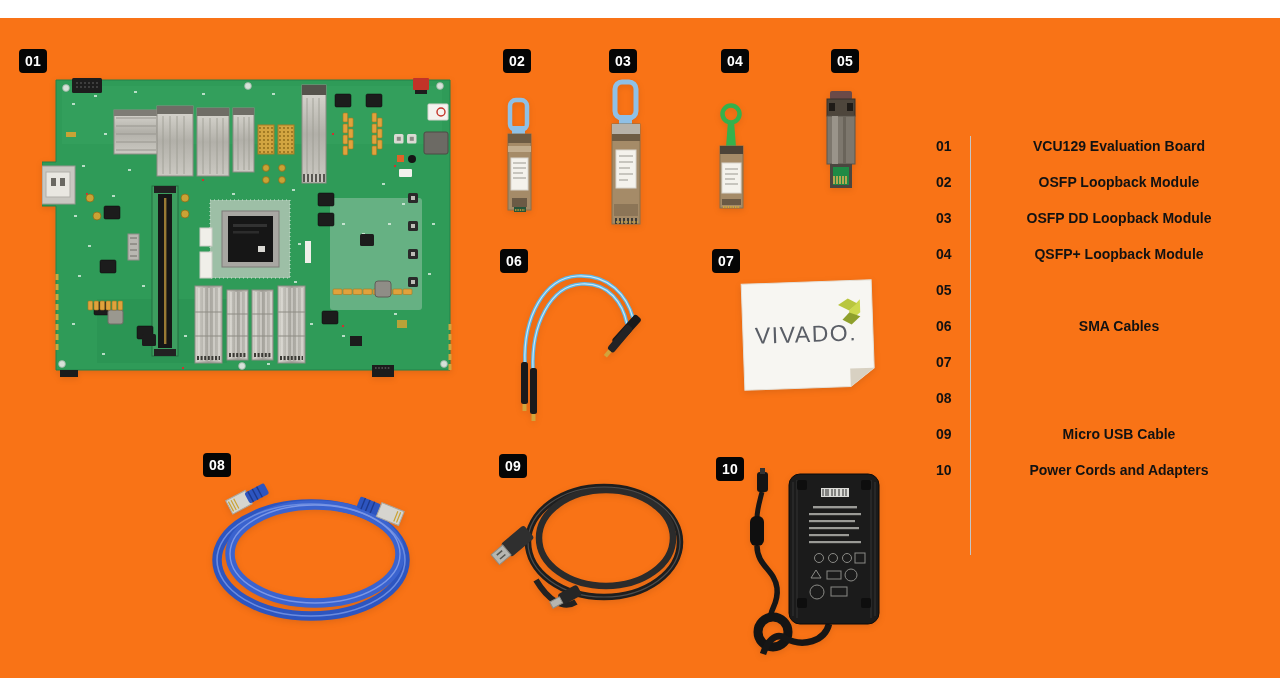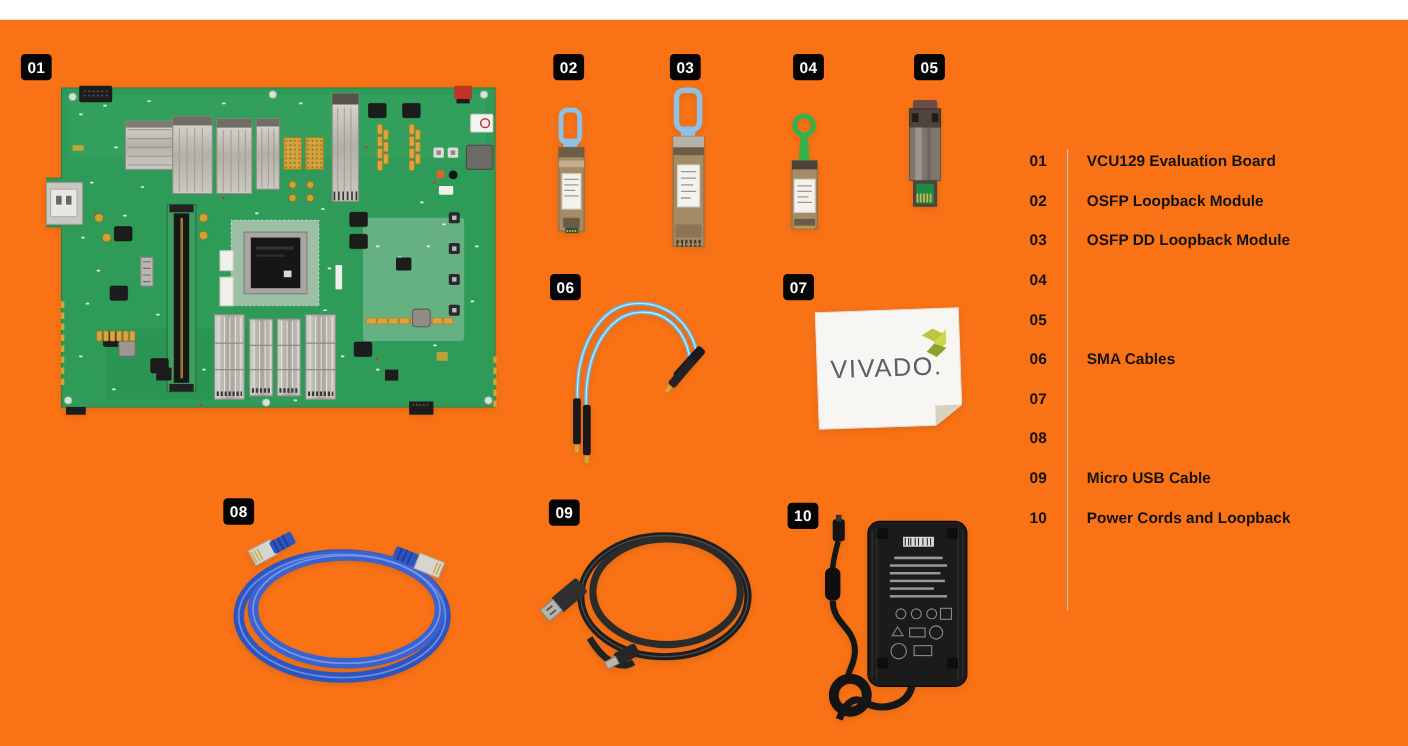--- a/index.html
+++ b/index.html
@@ -5,21 +5,21 @@
   html,body{margin:0;padding:0;background:#fff;}
   .canvas{position:relative;width:1280px;height:678px;background:#f97316;overflow:hidden;
           font-family:"Liberation Sans",sans-serif;margin-top:18px;}
   .tag{position:absolute;width:28px;height:24px;background:#050505;border-radius:4px;
        color:#fff;display:flex;align-items:center;justify-content:center;
        font-size:14px;font-weight:700;letter-spacing:.3px;}
   .photo{position:absolute;filter:drop-shadow(0 2px 3px rgba(0,0,0,.10));}
   .legend{position:absolute;left:936px;top:118px;width:330px;color:#121212;}
   .lrow{display:flex;margin-bottom:16px;line-height:20px;font-size:14px;font-weight:700;}
   .lnum{width:22px;flex:0 0 22px;}
-  .llabel{margin-left:30px;width:262px;}
+  .llabel{margin-left:30px;width:262px;text-align:center;}
   .ldivider{position:absolute;left:970px;top:118px;width:1px;height:419px;background:#c5c5c5;}
 </style>
 </head>
 <body>
 
 <div class="canvas">
 
   <div class="tag" style="left:19px;top:31px">
       <span>01</span>
     </div>
@@ -473,37 +473,38 @@
     <div class="lrow">
         <span class="lnum">02</span>
         <span class="llabel">OSFP Loopback Module</span>
       </div>
     <div class="lrow">
         <span class="lnum">03</span>
         <span class="llabel">OSFP DD Loopback Module</span>
       </div>
     <div class="lrow">
         <span class="lnum">04</span>
+        <span class="llabel">QSFP+ Loopback Module</span>
       </div>
     <div class="lrow">
         <span class="lnum">05</span>
       </div>
     <div class="lrow">
         <span class="lnum">06</span>
         <span class="llabel">SMA Cables</span>
       </div>
     <div class="lrow">
         <span class="lnum">07</span>
       </div>
     <div class="lrow">
         <span class="lnum">08</span>
       </div>
     <div class="lrow">
         <span class="lnum">09</span>
         <span class="llabel">Micro USB Cable</span>
       </div>
     <div class="lrow">
         <span class="lnum">10</span>
-        <span class="llabel">Power Cords and Loopback</span>
+        <span class="llabel">Power Cords and Adapters</span>
       </div>
   </div>
 
 </div>
 
 </body></html>

